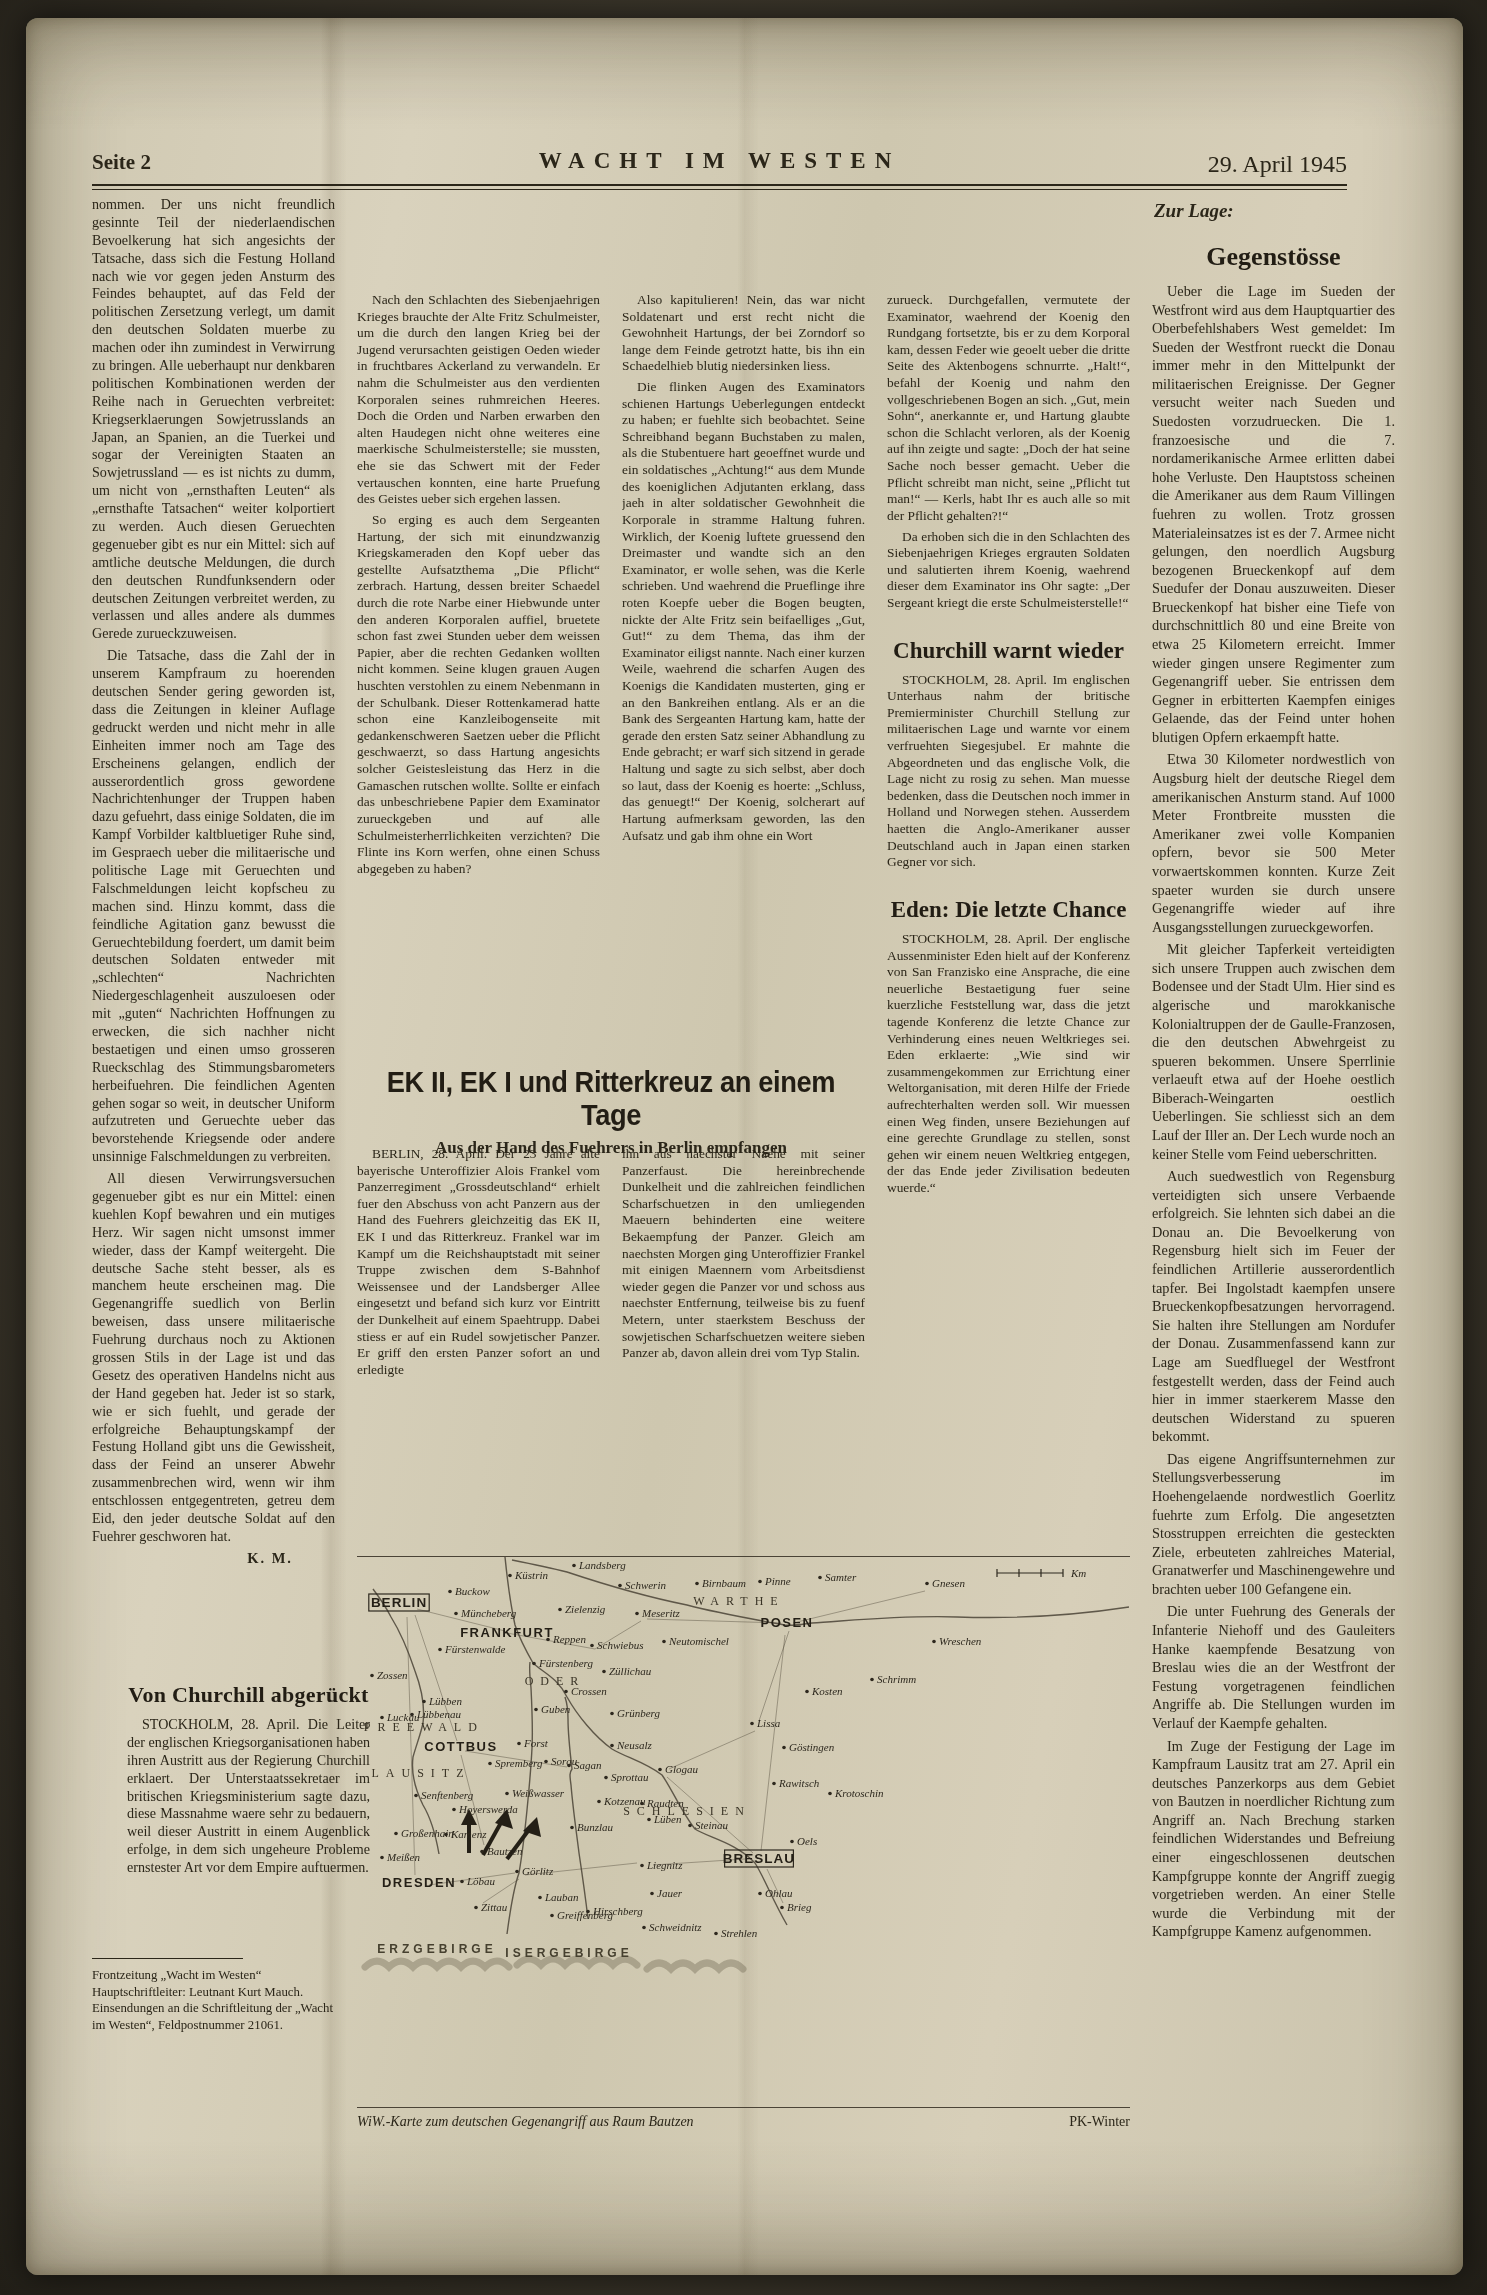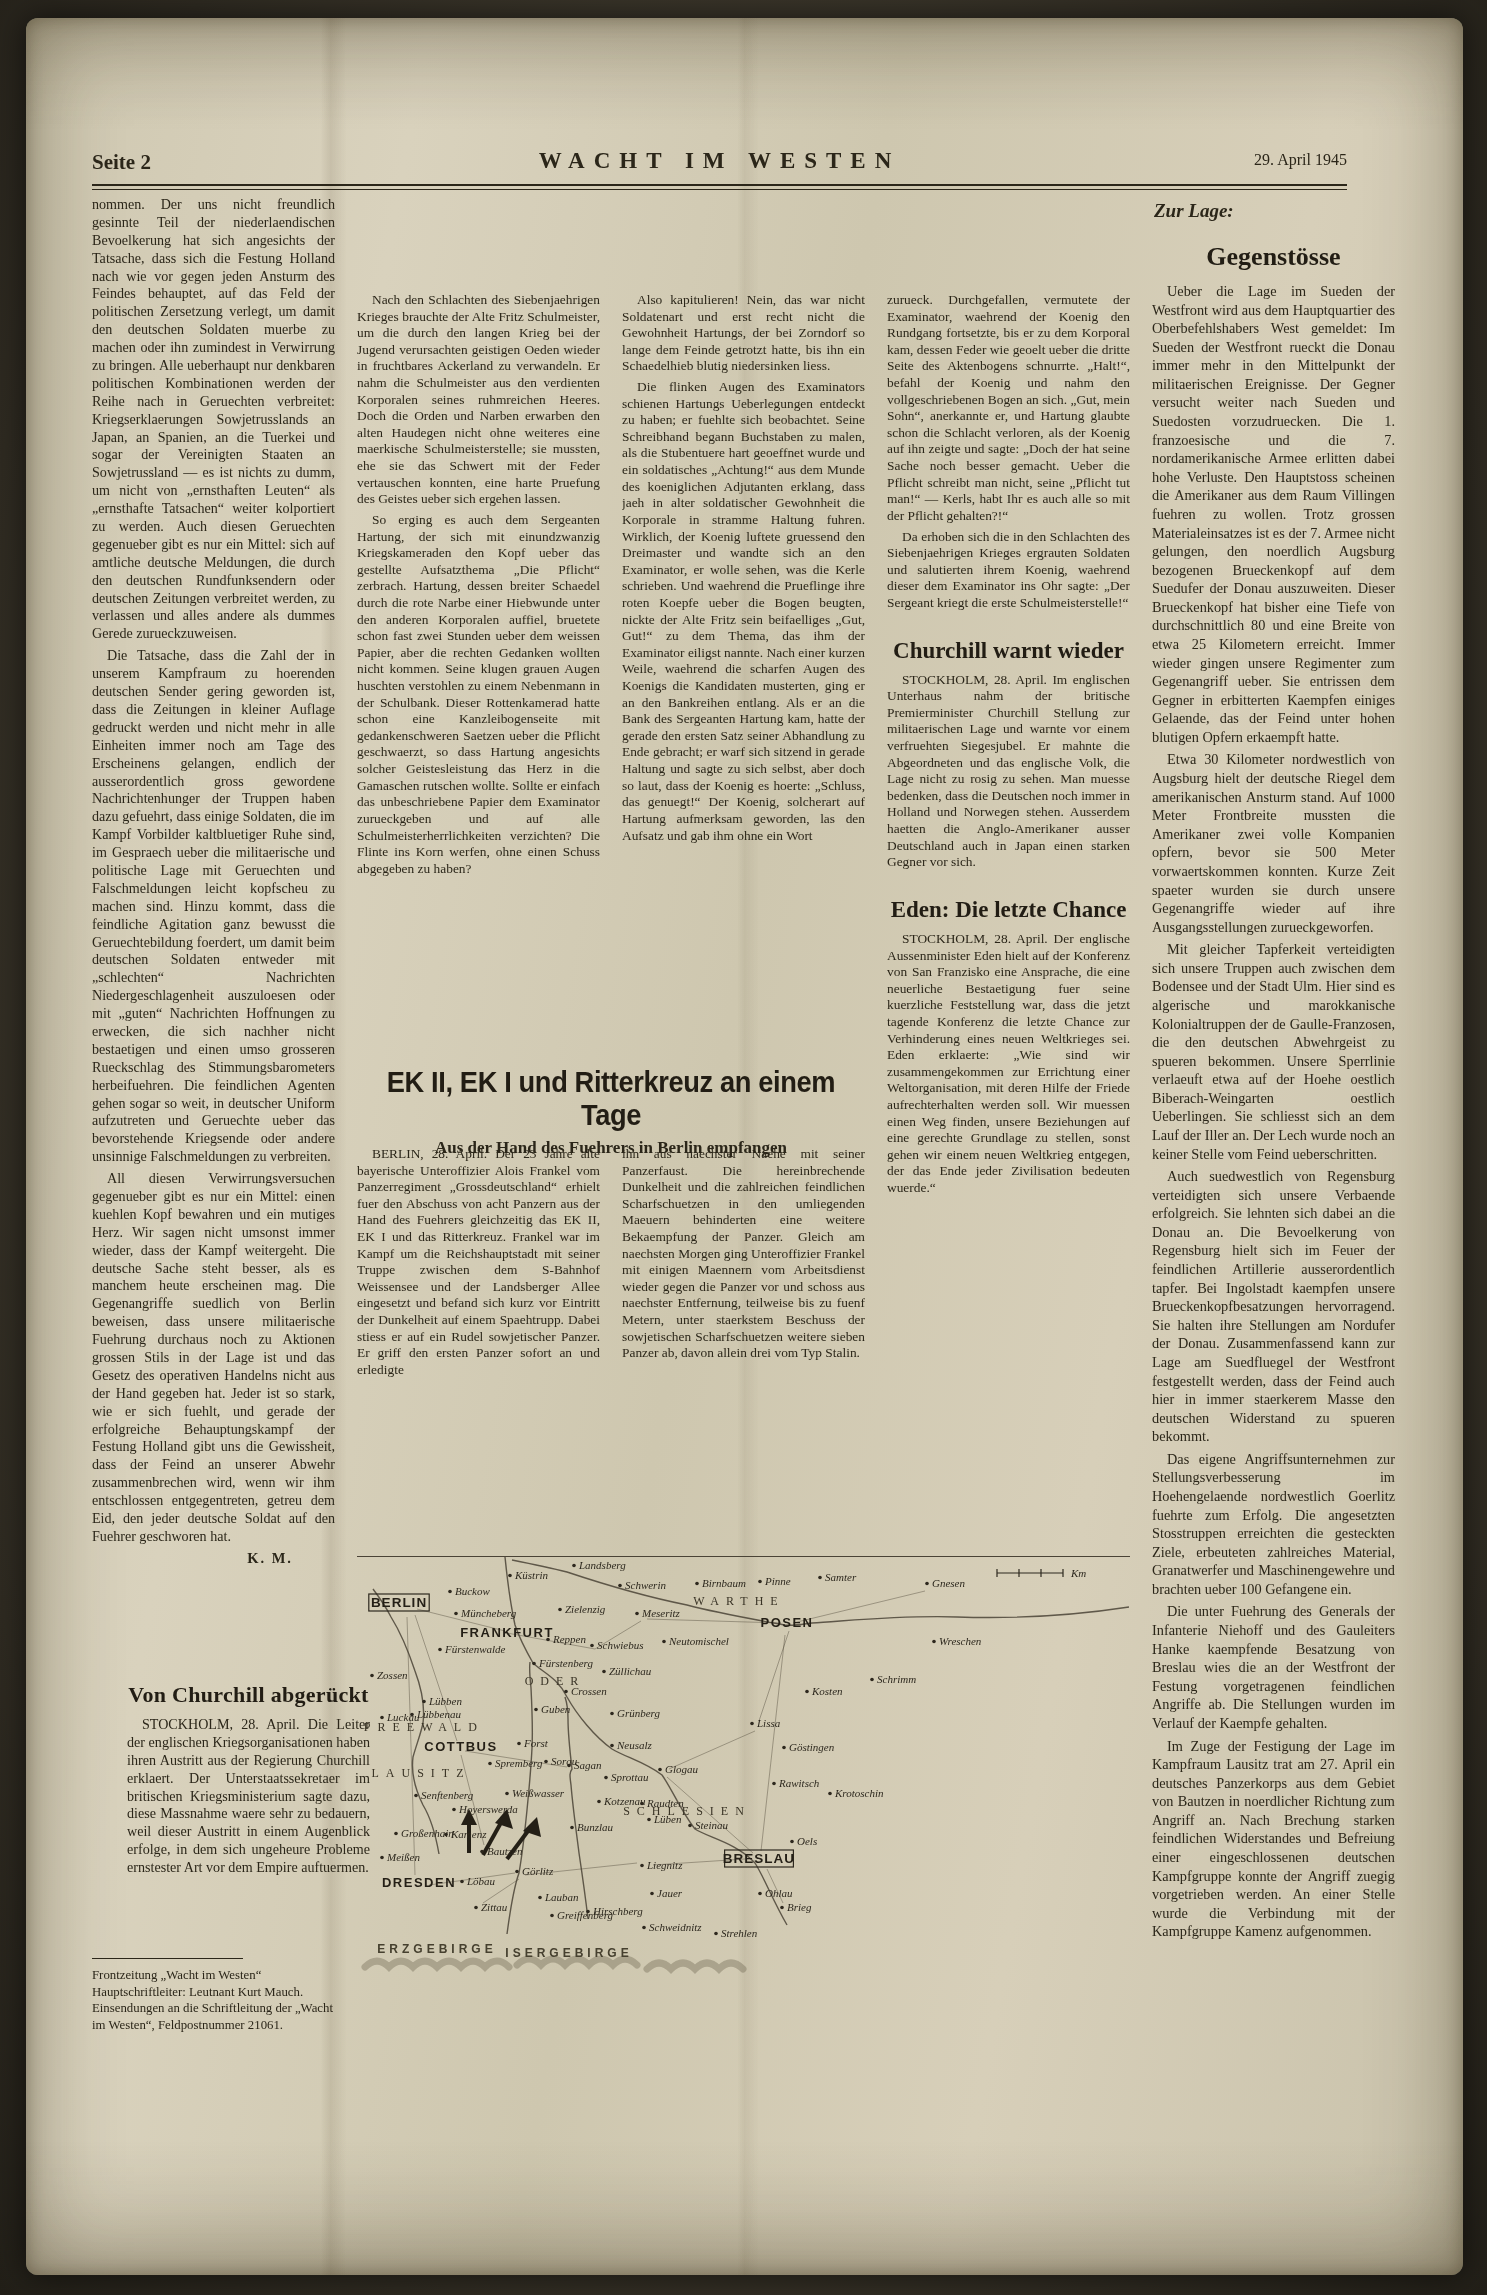--- a/index.html
+++ b/index.html
@@ -21,21 +21,21 @@
       linear-gradient(90deg, transparent 49.5%, rgba(60,45,20,.07) 50%, transparent 51%),
       linear-gradient(0deg, rgba(60,45,20,.12) 0%, transparent 6%),
       linear-gradient(180deg, rgba(60,45,20,.10) 0%, transparent 5%);
   }
   .sheet{position:absolute;left:0;top:0;width:1439px;height:2295px;}
 
   
   .mast-page{position:absolute;left:92px;top:150px;font-weight:bold;font-size:21px;}
   .mast-title{position:absolute;left:92px;right:92px;top:148px;text-align:center;
     font-weight:bold;font-size:23px;letter-spacing:9px;}
-  .mast-date{position:absolute;right:92px;top:151px;font-size:16px;}
+  .mast-date{position:absolute;right:92px;top:151px;font-size:24px;}
   .mast-rule{position:absolute;left:92px;right:92px;top:184px;height:3px;
     border-top:2px solid #2b2619;border-bottom:1px solid #2b2619;}
 
   
   .coltext p{margin:0 0 4px 0;text-indent:15px;text-align:justify;
     font-size:13.4px;line-height:1.24;hyphens:auto;-webkit-hyphens:auto;}
   .cont p:first-child{text-indent:0;}
   .clip{overflow:hidden;}
 
   
@@ -483,20 +483,24 @@
             <text x="432" y="194" class="ml-town">Göstingen</text>
           </g>
           <g>
             <text x="382" y="48" class="ml-region">WARTHE</text>
           </g>
           <g>
             <text x="198" y="128" class="ml-region">ODER</text>
           </g>
         </g>
     </svg>
+    <div class="map-caption-row">
+      <span class="cap">WiW.-Karte zum deutschen Gegenangriff aus Raum Bautzen</span>
+      <span class="credit">PK-Winter</span>
+    </div>
   </div>
 
   <div class="zur-lage coltext">
     <div class="kicker">Zur Lage:</div>
     <h2>Gegenstösse</h2>
     <div>
         <p>Ueber die Lage im Sueden der Westfront wird aus dem Hauptquartier des Oberbefehlshabers West gemeldet: Im Sueden der Westfront rueckt die Donau immer mehr in den Mittelpunkt der militaerischen Ereignisse. Der Gegner versucht weiter nach Sueden und Suedosten vorzudruecken. Die 1. franzoesische und die 7. nordamerikanische Armee erlitten dabei hohe Verluste. Den Hauptstoss scheinen die Amerikaner aus dem Raum Villingen fuehren zu wollen. Trotz grossen Materialeinsatzes ist es der 7. Armee nicht gelungen, den noerdlich Augsburg bezogenen Brueckenkopf auf dem Suedufer der Donau auszuweiten. Dieser Brueckenkopf hat bisher eine Tiefe von durchschnittlich 80 und eine Breite von etwa 25 Kilometern erreicht. Immer wieder gingen unsere Regimenter zum Gegenangriff ueber. Sie entrissen dem Gegner in erbitterten Kaempfen einiges Gelaende, das der Feind unter hohen blutigen Opfern erkaempft hatte.</p>
         <p>Etwa 30 Kilometer nordwestlich von Augsburg hielt der deutsche Riegel dem amerikanischen Ansturm stand. Auf 1000 Meter Frontbreite mussten die Amerikaner zwei volle Kompanien opfern, bevor sie 500 Meter vorwaertskommen konnten. Kurze Zeit spaeter wurden sie durch unsere Gegenangriffe wieder auf ihre Ausgangsstellungen zurueckgeworfen.</p>
         <p>Mit gleicher Tapferkeit verteidigten sich unsere Truppen auch zwischen dem Bodensee und der Stadt Ulm. Hier sind es algerische und marokkanische Kolonialtruppen der de Gaulle-Franzosen, die den deutschen Abwehrgeist zu spueren bekommen. Unsere Sperrlinie verlaeuft etwa auf der Hoehe oestlich Biberach-Weingarten oestlich Ueberlingen. Sie schliesst sich an dem Lauf der Iller an. Der Lech wurde noch an keiner Stelle vom Feind ueberschritten.</p>
         <p>Auch suedwestlich von Regensburg verteidigten sich unsere Verbaende erfolgreich. Sie lehnten sich dabei an die Donau an. Die Bevoelkerung von Regensburg hielt sich im Feuer der feindlichen Artillerie ausserordentlich tapfer. Bei Ingolstadt kaempfen unsere Brueckenkopfbesatzungen hervorragend. Sie halten ihre Stellungen am Nordufer der Donau. Zusammenfassend kann zur Lage am Suedfluegel der Westfront festgestellt werden, dass der Feind auch hier in immer staerkerem Masse den deutschen Widerstand zu spueren bekommt.</p>

